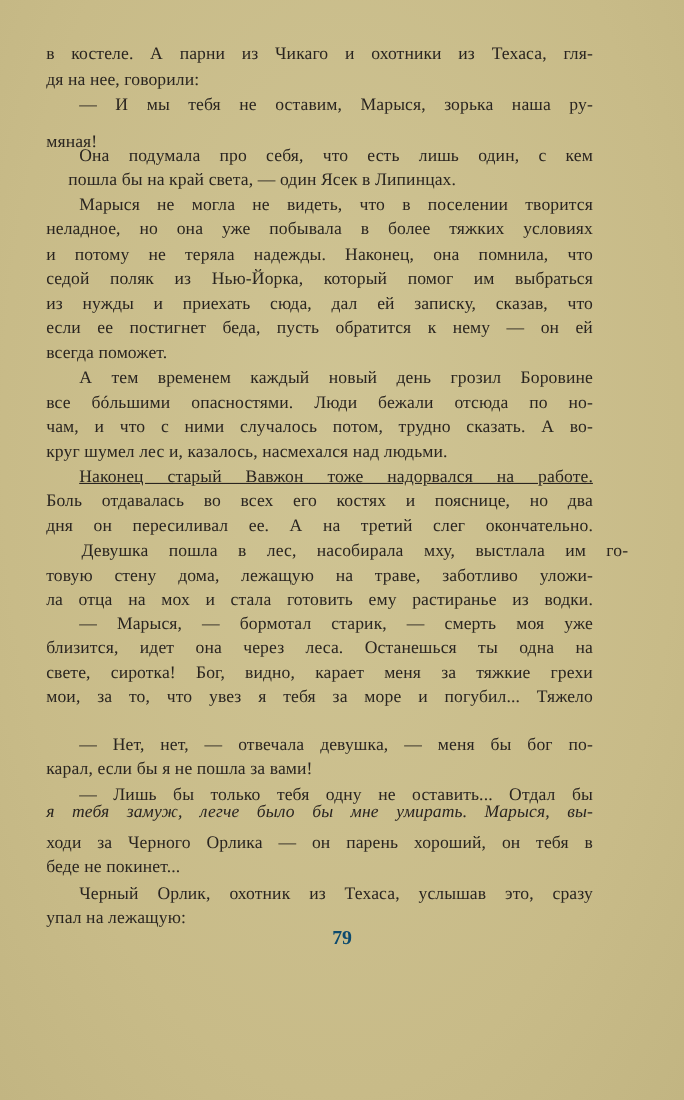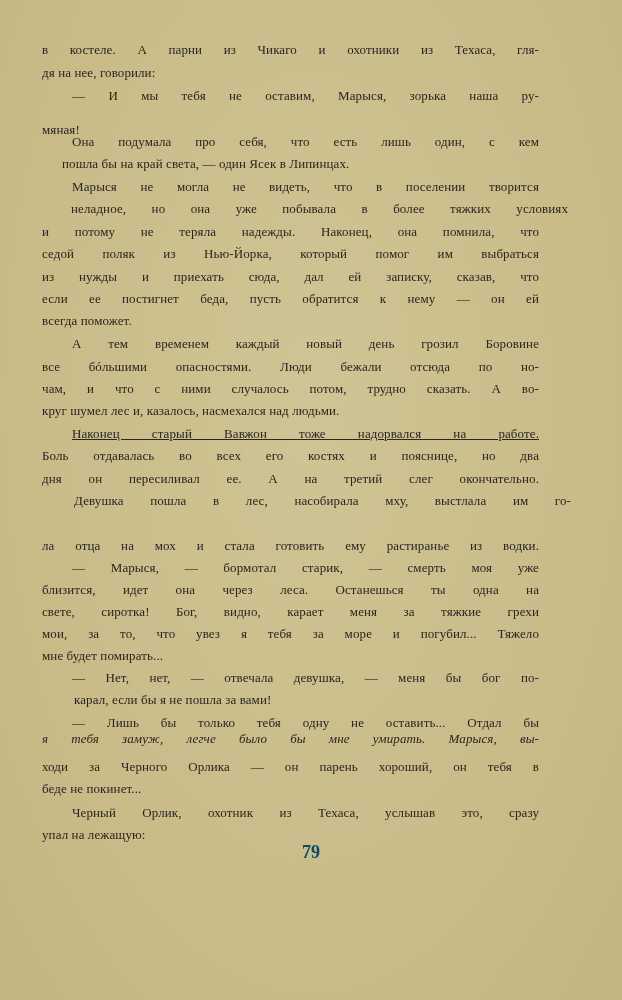--- a/index.html
+++ b/index.html
@@ -6,21 +6,21 @@
   body {
     width: 622px; height: 1000px; overflow: hidden;
     background: #cbbf8e;
     background-image: radial-gradient(ellipse at 50% 40%, #cfc494 0%, #c8bb88 70%, #c2b582 100%);
     position: relative;
   }
   .page { position: absolute; left: 0; top: 0; width: 622px; height: 1000px; }
   .line {
     position: absolute; left: 42px; width: 497px;
     font-family: "Liberation Serif", "DejaVu Serif", serif;
-    font-size: 13px; line-height: 20px;
+    font-size: 16px; line-height: 20px;
     color: #2a2520;
     white-space: nowrap;
     text-align: justify; text-align-last: justify;
     letter-spacing: 0.1px;
   }
   .line.indent { left: 72px; width: 467px; }
   .line.last { text-align-last: left; }
   .pagenum {
     position: absolute; left: 0; width: 622px; text-align: center;
     font-family: "Liberation Serif", serif; font-weight: bold;
@@ -31,42 +31,42 @@
 <body>
 
 <div class="page" id="page">
     <div class="line" style="top: 40px;">в костеле. А парни из Чикаго и охотники из Техаса, гля-</div>
     <div class="line last" style="top: 63px;">дя на нее, говорили:</div>
     <div class="line indent" style="top: 86px;">— И мы тебя не оставим, Марыся, зорька наша ру-</div>
     <div class="line last" style="top: 108px; margin-top: 12px;">мяная!</div>
     <div class="line indent" style="top: 132px;">Она подумала про себя, что есть лишь один, с кем</div>
     <div class="line last" style="top: 154px; margin-left: 20px;">пошла бы на край света, — один Ясек в Липинцах.</div>
     <div class="line indent" style="top: 177px;">Марыся не могла не видеть, что в поселении творится</div>
-    <div class="line" style="top: 199px; margin-left: 29px;">неладное, но она уже побывала в более тяжких условиях</div>
+    <div class="line" style="top: 199px;">неладное, но она уже побывала в более тяжких условиях</div>
     <div class="line" style="top: 222px;">и потому не теряла надежды. Наконец, она помнила, что</div>
     <div class="line" style="top: 244px;">седой поляк из Нью-Йорка, который помог им выбраться</div>
     <div class="line" style="top: 267px;">из нужды и приехать сюда, дал ей записку, сказав, что</div>
     <div class="line" style="top: 289px;">если ее постигнет беда, пусть обратится к нему — он ей</div>
     <div class="line last" style="top: 311px;">всегда поможет.</div>
     <div class="line indent" style="top: 334px;">А тем временем каждый новый день грозил Боровине</div>
     <div class="line" style="top: 357px;">все бóльшими опасностями. Люди бежали отсюда по но-</div>
     <div class="line" style="top: 379px;">чам, и что с ними случалось потом, трудно сказать. А во-</div>
     <div class="line last" style="top: 401px;">круг шумел лес и, казалось, насмехался над людьми.</div>
     <div class="line indent" style="top: 424px; text-decoration: underline;">Наконец старый Вавжон тоже надорвался на работе.</div>
     <div class="line" style="top: 446px;">Боль отдавалась во всех его костях и пояснице, но два</div>
     <div class="line" style="top: 469px;">дня он пересиливал ее. А на третий слег окончательно.</div>
     <div class="line" style="top: 491px; margin-left: 32px;">Девушка пошла в лес, насобирала мху, выстлала им го-</div>
+    <div class="line" style="top: 514px;">товую стену дома, лежащую на траве, заботливо уложи-</div>
     <div class="line" style="top: 536px;">ла отца на мох и стала готовить ему растиранье из водки.</div>
     <div class="line indent" style="top: 558px;">— Марыся, — бормотал старик, — смерть моя уже</div>
     <div class="line" style="top: 580px;">близится, идет она через леса. Останешься ты одна на</div>
     <div class="line" style="top: 602px;">свете, сиротка! Бог, видно, карает меня за тяжкие грехи</div>
     <div class="line" style="top: 624px;">мои, за то, что увез я тебя за море и погубил... Тяжело</div>
-    <div class="line last" style="top: 646px;">мне будет помирать...</div>
     <div class="line indent" style="top: 668px;">— Нет, нет, — отвечала девушка, — меня бы бог по-</div>
-    <div class="line last" style="top: 690px; margin-left: 32px;">карал, если бы я не пошла за вами!</div>
+    <div class="line last" style="top: 690px;">карал, если бы я не пошла за вами!</div>
     <div class="line indent" style="top: 713px;">— Лишь бы только тебя одну не оставить... Отдал бы</div>
     <div class="line" style="top: 729px; font-style: italic;">я тебя замуж, легче было бы мне умирать. Марыся, вы-</div>
     <div class="line" style="top: 757px;">ходи за Черного Орлика — он парень хороший, он тебя в</div>
     <div class="line last" style="top: 779px;">беде не покинет...</div>
     <div class="line indent" style="top: 803px;">Черный Орлик, охотник из Техаса, услышав это, сразу</div>
     <div class="line last" style="top: 825px;">упал на лежащую:</div>
     <div class="pagenum" style="top: 842px;">79</div>
   </div>
 
 </body></html>

